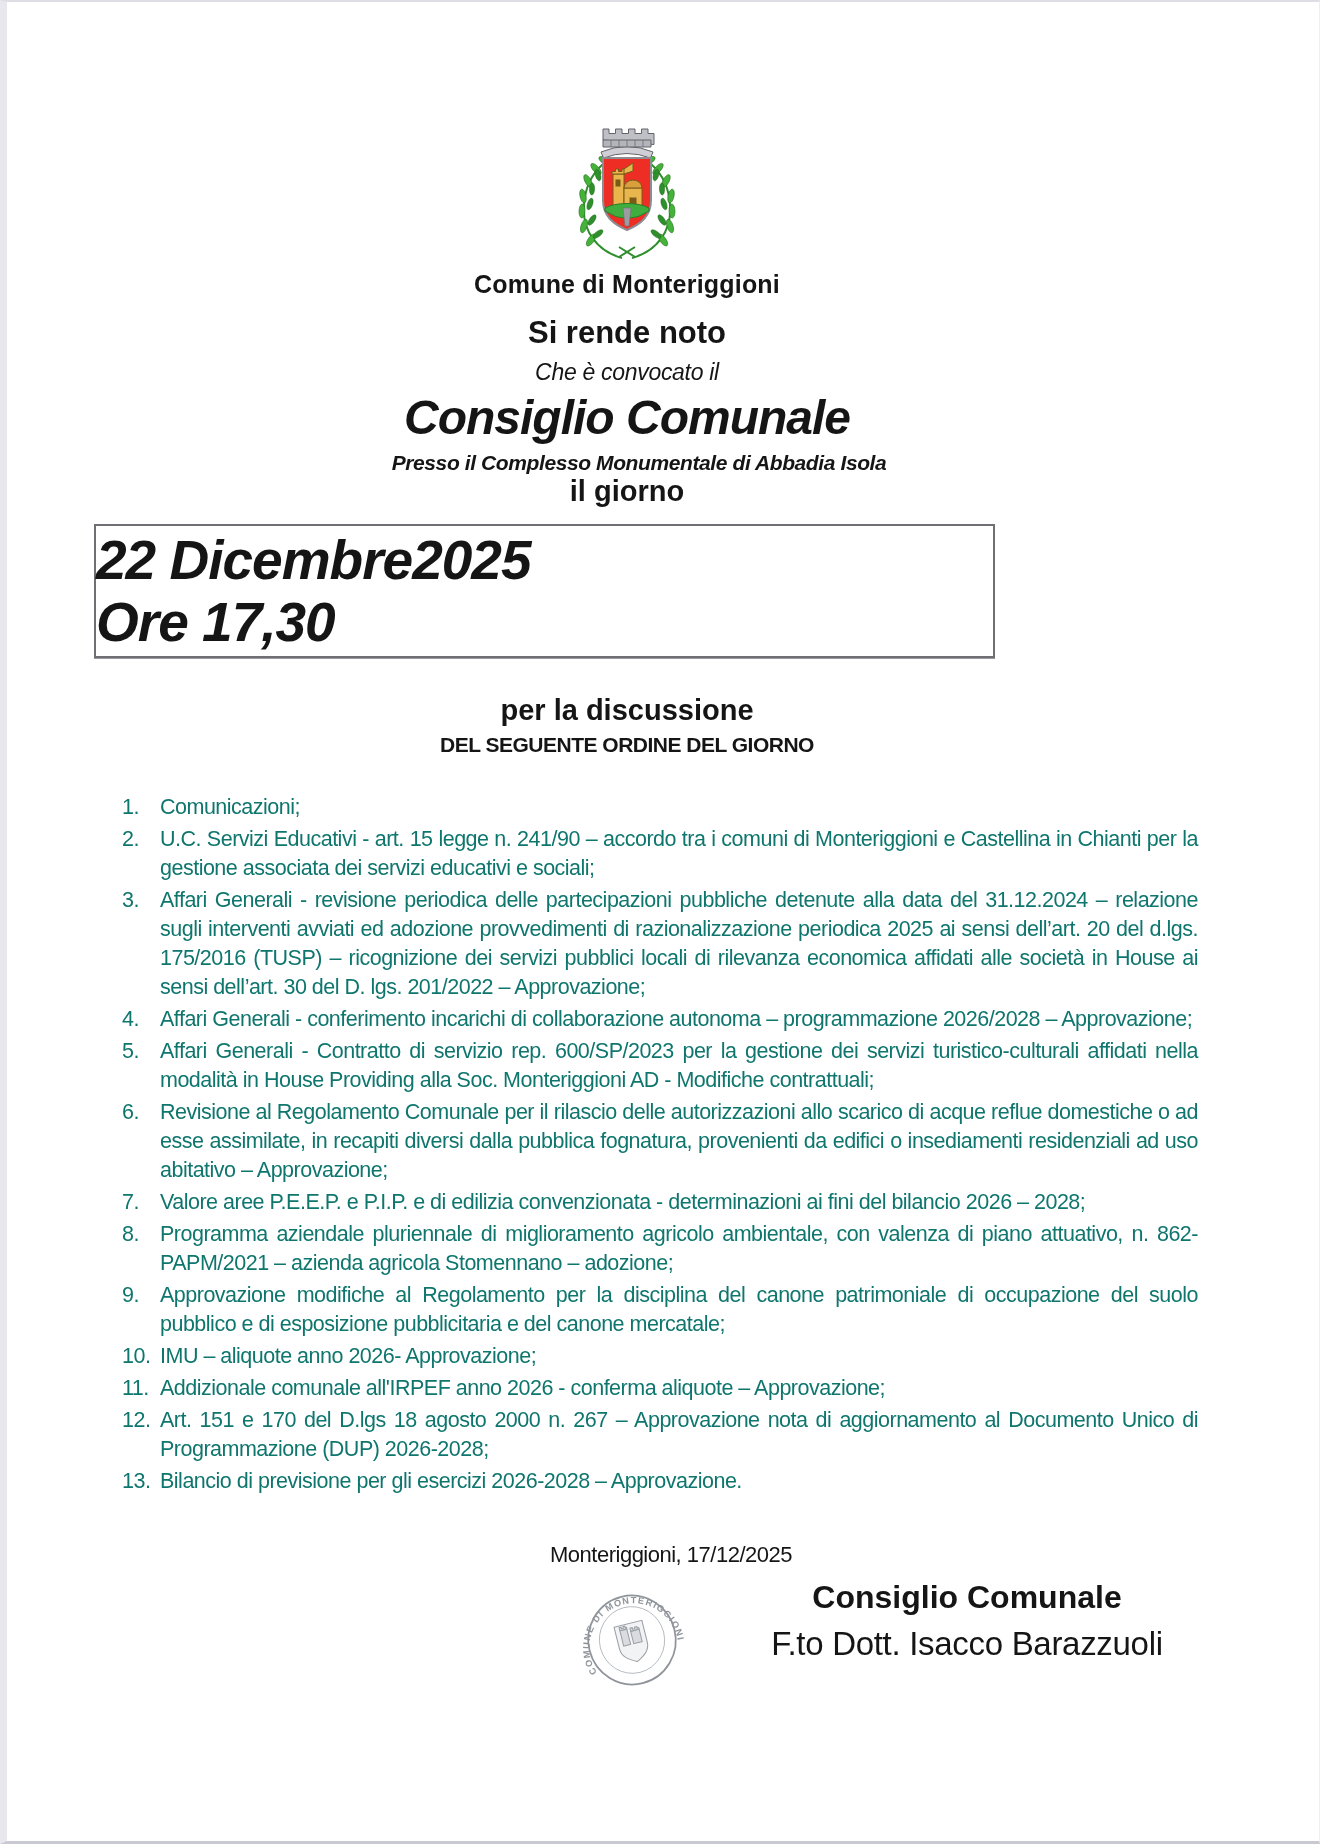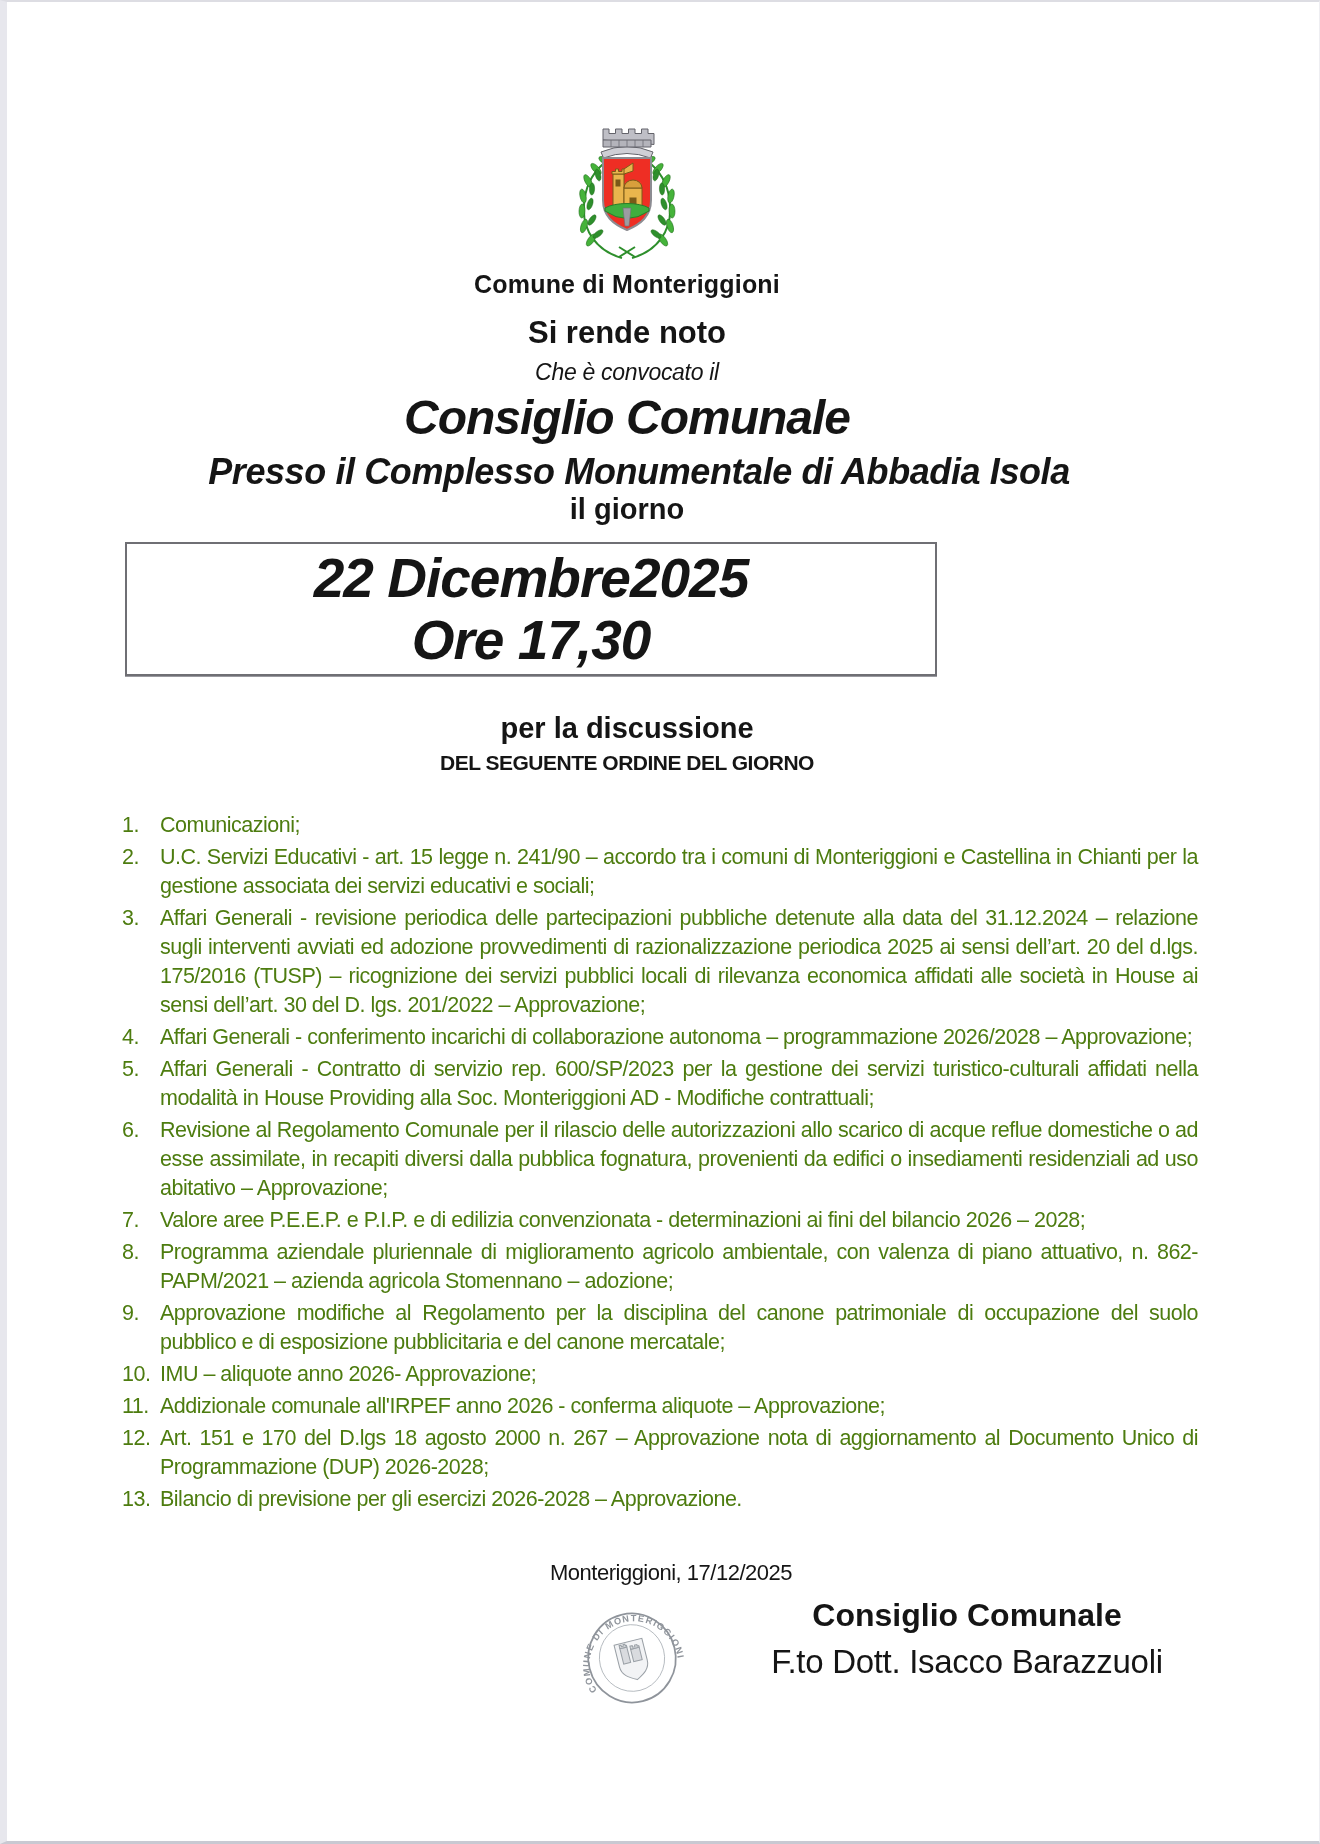--- a/index.html
+++ b/index.html
@@ -15,40 +15,40 @@
     font-family:"Liberation Sans","DejaVu Sans",sans-serif;
     color:#151515;
   }
   .doc{width:1240px;}
   .center{text-align:center;}
   .crest-wrap{margin-top:110px;display:flex;justify-content:center;}
   .muni-name{font-size:25px;font-weight:bold;letter-spacing:.2px;margin-top:8px;}
   .rende{font-size:31px;font-weight:bold;margin-top:16px;}
   .che{font-size:23px;font-style:italic;margin-top:8px;letter-spacing:-.3px;}
   .consiglio{font-size:48px;font-weight:bold;font-style:italic;margin-top:4px;letter-spacing:-1px;}
-  .presso{font-size:36px;font-weight:bold;font-style:italic;margin-top:6px;letter-spacing:-.4px;padding-left:24px;}
+  .presso{font-size:21px;font-weight:bold;font-style:italic;margin-top:6px;letter-spacing:-.4px;padding-left:24px;}
   .giorno{font-size:29px;font-weight:bold;}
   .date-box{
     box-sizing:border-box;
-    margin:16px 0 0 118px;
-    width:812px;height:134px;
+    margin:16px 0 0 87px;
+    width:901px;height:134px;
     border:2px solid #6f6f74;
     box-shadow:0 1px 0 #9a9aa0;
-    display:flex;flex-direction:column;justify-content:center;align-items:center;
+    display:flex;flex-direction:column;justify-content:center;
   }
   .date-box .dline{font-size:55px;font-weight:bold;font-style:italic;line-height:62px;letter-spacing:-1px;}
   .perla{font-size:29px;font-weight:bold;margin-top:36px;}
   .ordine{font-size:21px;font-weight:bold;margin-top:6px;letter-spacing:-.5px;}
   ol.agenda{
     list-style:none;counter-reset:item;
     margin:36px 0 0 115px;padding:0;
     width:1076px;
     font-size:21.5px;letter-spacing:-.5px;line-height:29px;
     text-align:justify;
-    color:#4d7c0f;
+    color:#0f766e;
   }
   ol.agenda li{
     counter-increment:item;
     position:relative;
     padding-left:38px;
     margin-bottom:3px;
   }
   ol.agenda li::before{
     content:counter(item) ".";
     position:absolute;left:0;top:0;width:36px;text-align:left;

